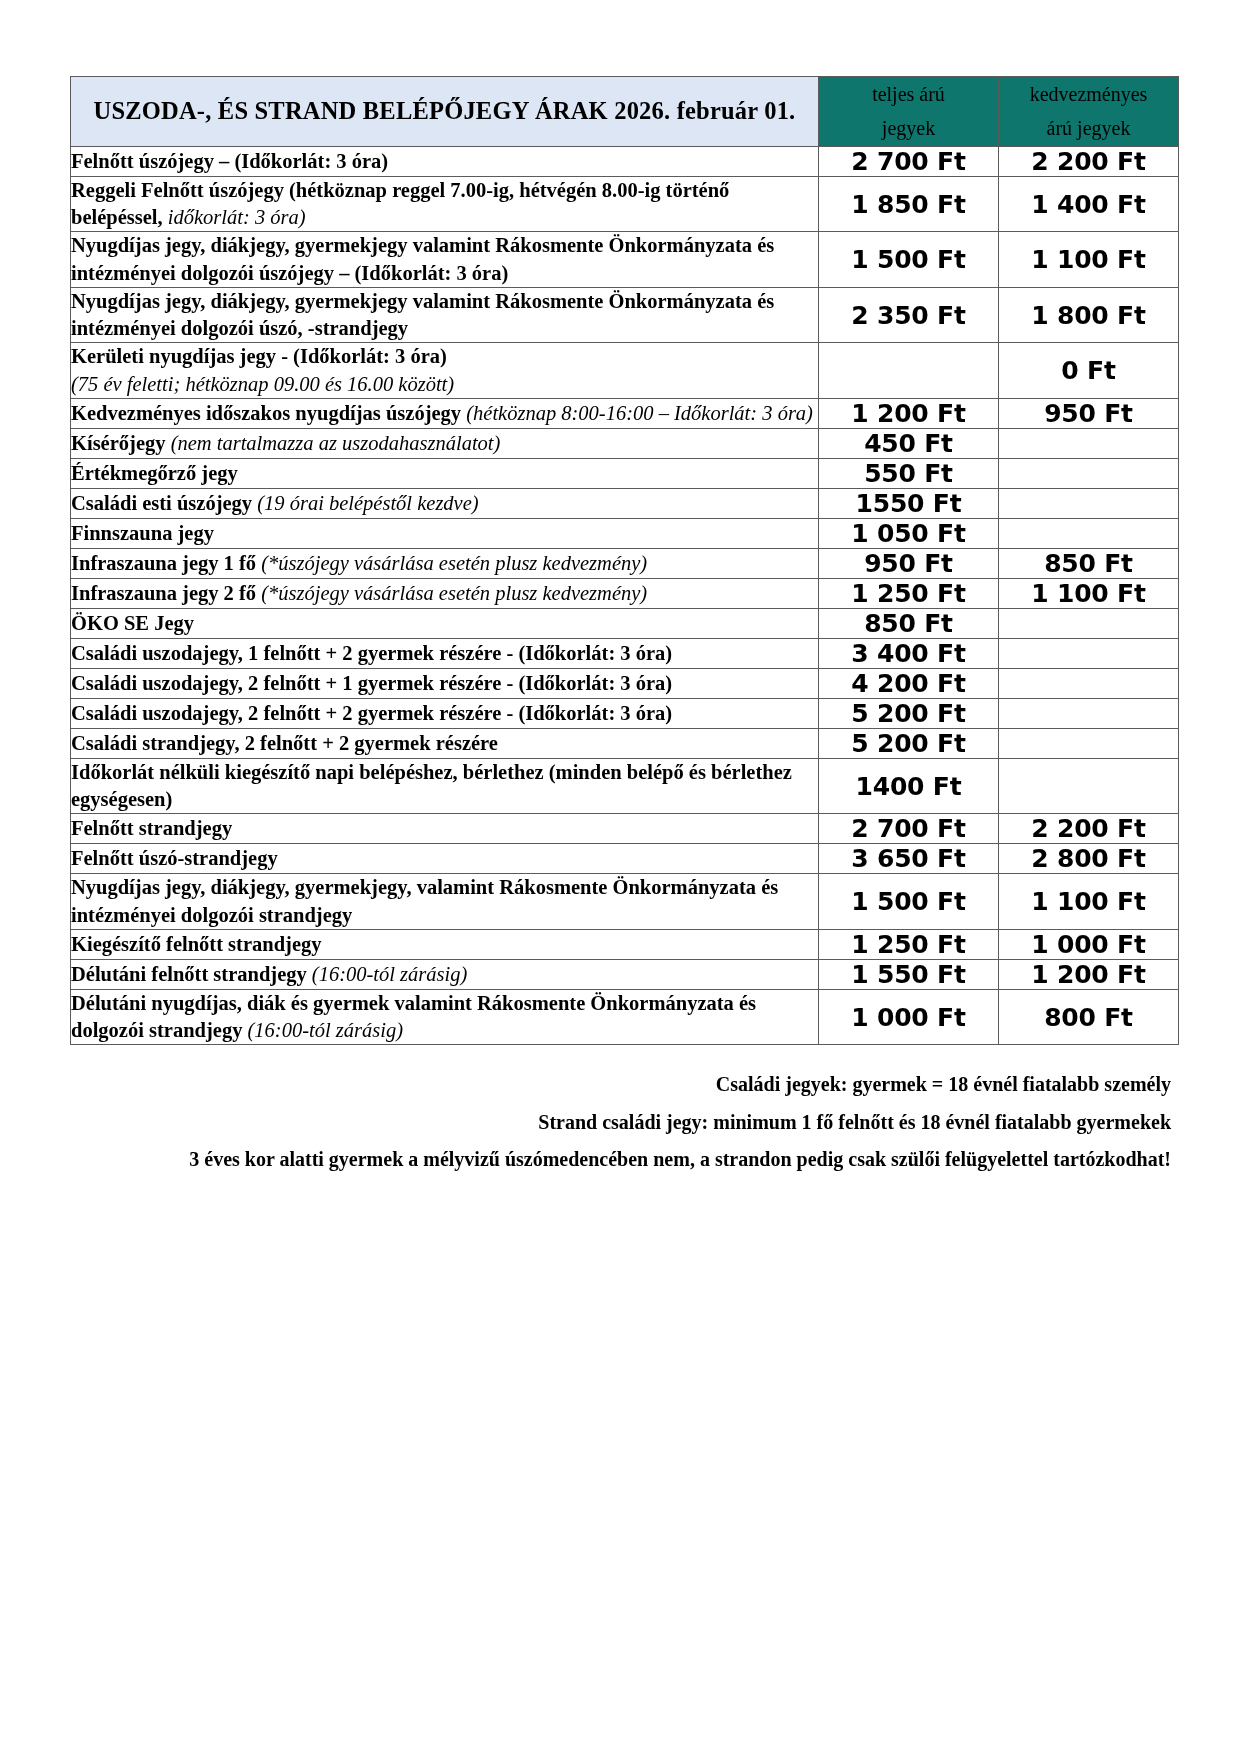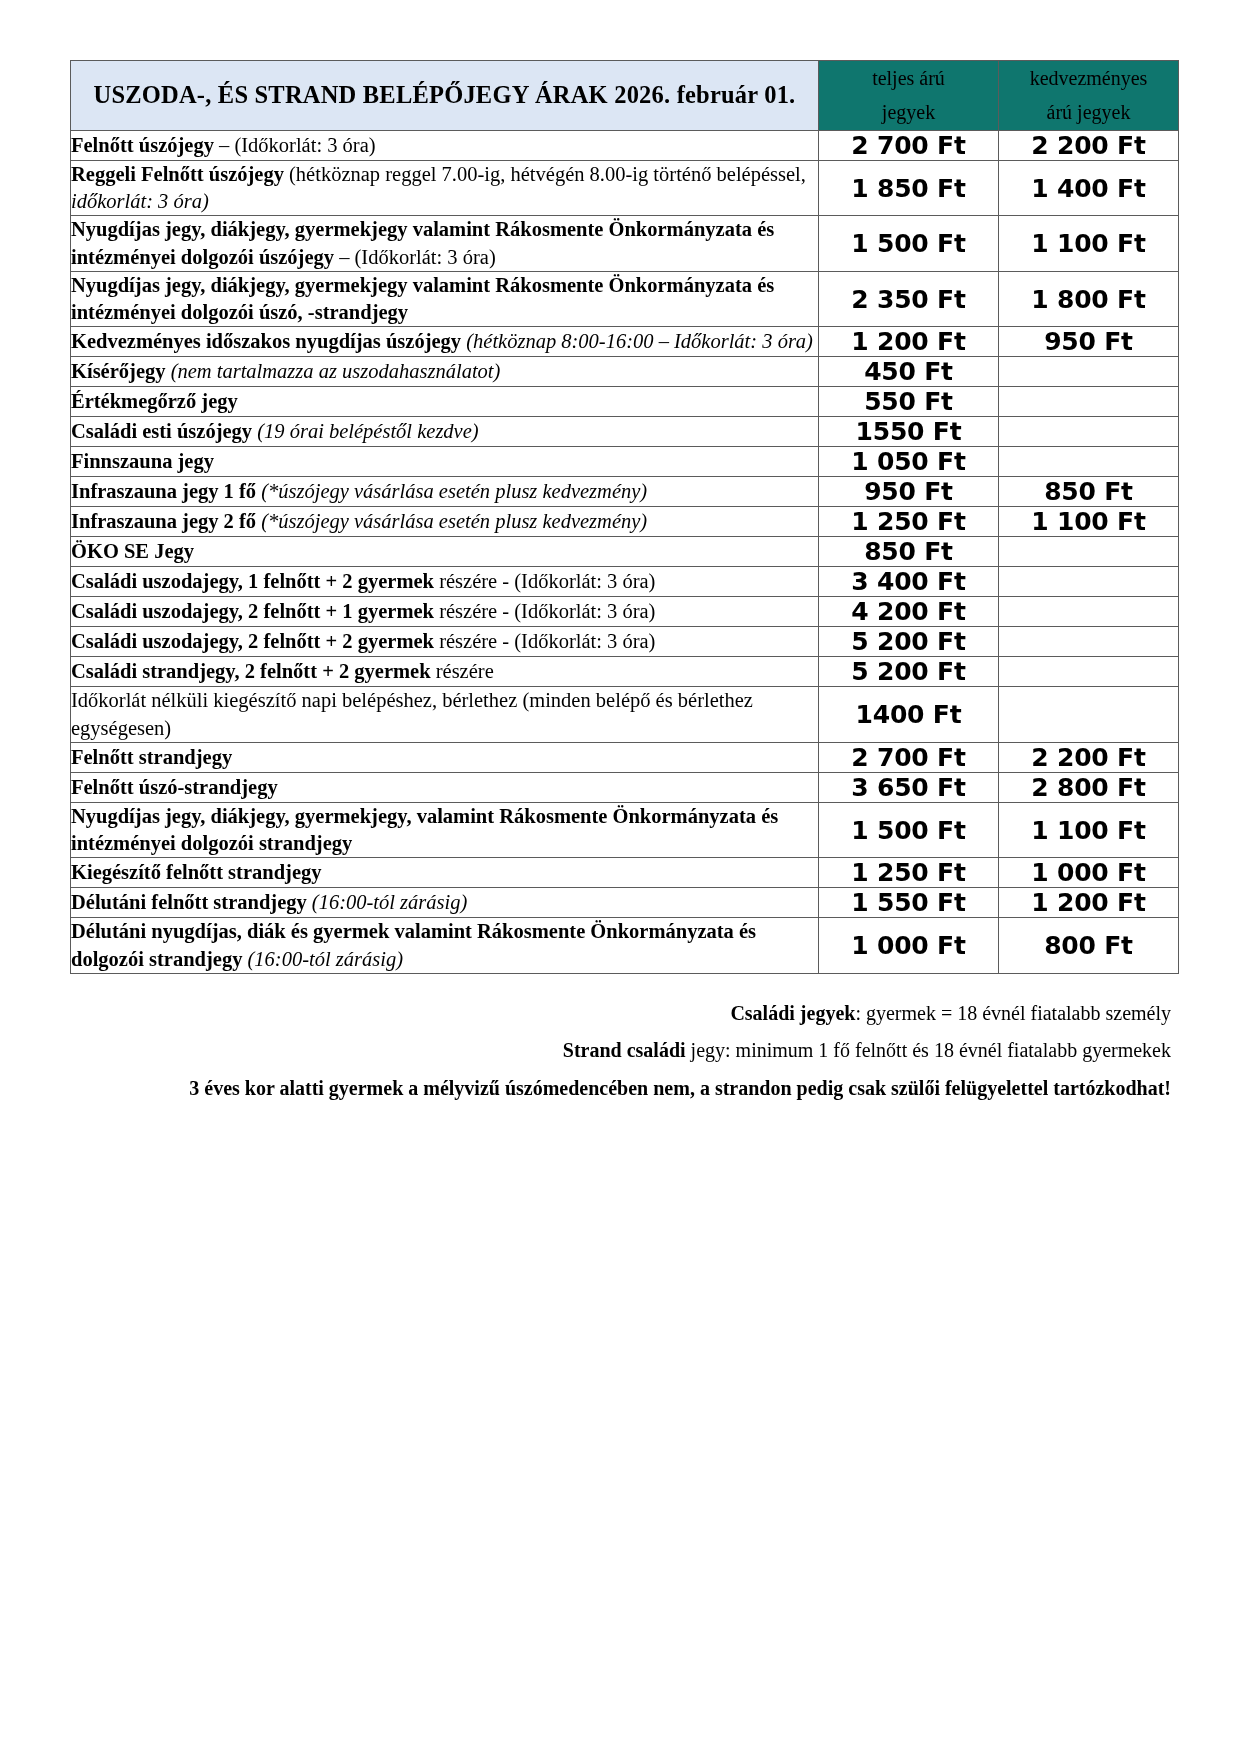--- a/index.html
+++ b/index.html
@@ -9,21 +9,21 @@
   }
   body {
     width: 1241px;
     height: 1755px;
     font-family: "Liberation Serif", "DejaVu Serif", serif;
     color: #000000;
     position: relative;
     overflow: hidden;
   }
   .page {
-    padding: 60px 70px 0 70px;
+    padding: 76px 70px 0 70px;
     box-sizing: border-box;
     width: 1241px;
   }
   table.price-table {
     border-collapse: collapse;
     width: 1108px;
     table-layout: fixed;
   }
   table.price-table col.c-desc  { width: 748px; }
   table.price-table col.c-full  { width: 180px; }
@@ -62,21 +62,21 @@
     text-align: center;
     font-family: "DejaVu Sans", "Liberation Sans", sans-serif;
     font-weight: bold;
     font-size: 25px;
     letter-spacing: -0.2px;
     padding: 6px 4px;
     white-space: nowrap;
   }
   
   .b  { font-weight: bold; }
-  .n  { font-weight: normal; }
+  .n  { font-weight: bold; }
   .i  { font-style: italic; }
 
   .notes {
     margin-top: 26px;
     padding-left: 6px;
     text-align: right;
   }
   .notes p {
     margin: 0 0 11px 0;
     font-size: 20px;
@@ -123,20 +123,25 @@
           <td class="desc"><span class="b">Nyugdíjas jegy, diákjegy, gyermekjegy valamint Rákosmente Önkormányzata és intézményei dolgozói úszójegy</span><span class="n"> – (Időkorlát: 3 óra)</span></td>
           <td class="price">1 500 Ft</td>
           <td class="price">1 100 Ft</td>
         </tr>
         <tr>
           <td class="desc"><span class="b">Nyugdíjas jegy, diákjegy, gyermekjegy valamint Rákosmente Önkormányzata és intézményei dolgozói úszó, -strandjegy</span></td>
           <td class="price">2 350 Ft</td>
           <td class="price">1 800 Ft</td>
         </tr>
         <tr>
+          <td class="desc"><span class="b">Kerületi nyugdíjas jegy</span><span class="n"> - (Időkorlát: 3 óra)</span><br><span class="i">(75 év feletti; hétköznap 09.00 és 16.00 között)</span></td>
+          <td class="price"></td>
+          <td class="price">0 Ft</td>
+        </tr>
+        <tr>
           <td class="desc"><span class="b">Kedvezményes időszakos nyugdíjas úszójegy</span><span class="i"> (hétköznap 8:00-16:00 – Időkorlát: 3 óra)</span></td>
           <td class="price">1 200 Ft</td>
           <td class="price">950 Ft</td>
         </tr>
         <tr>
           <td class="desc"><span class="b">Kísérőjegy</span><span class="i"> (nem tartalmazza az uszodahasználatot)</span></td>
           <td class="price">450 Ft</td>
           <td class="price"></td>
         </tr>
         <tr>

